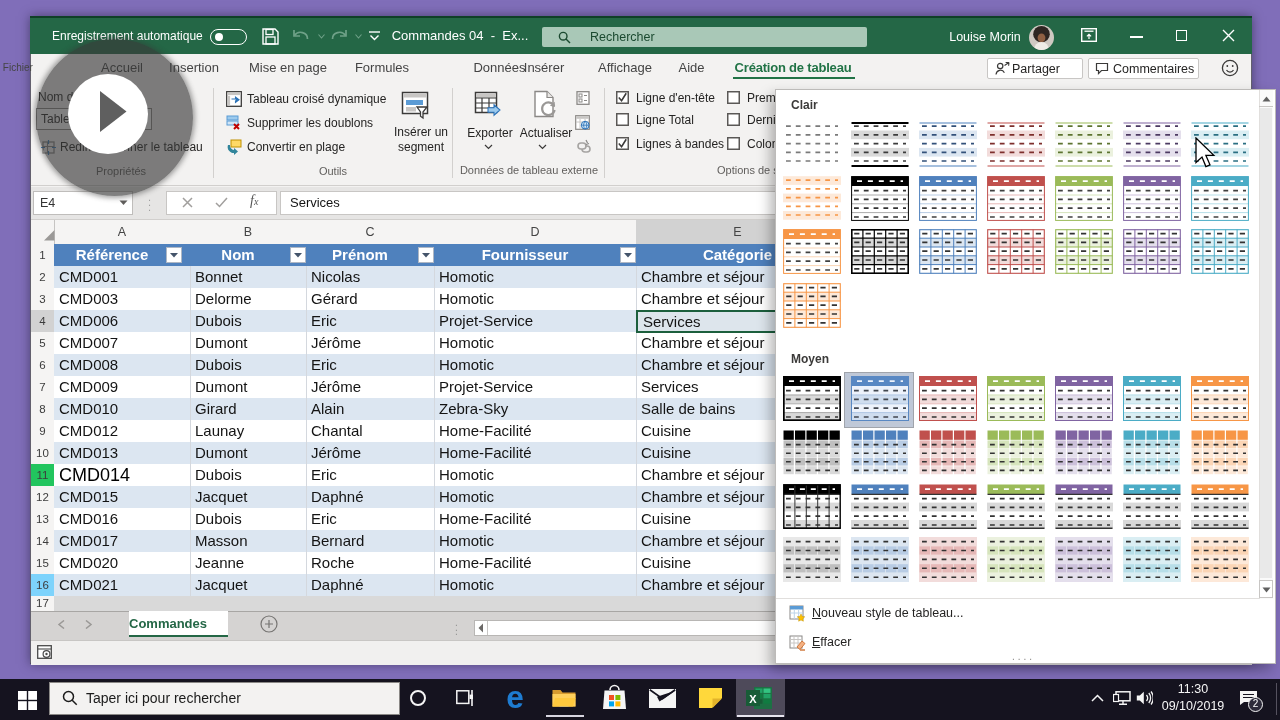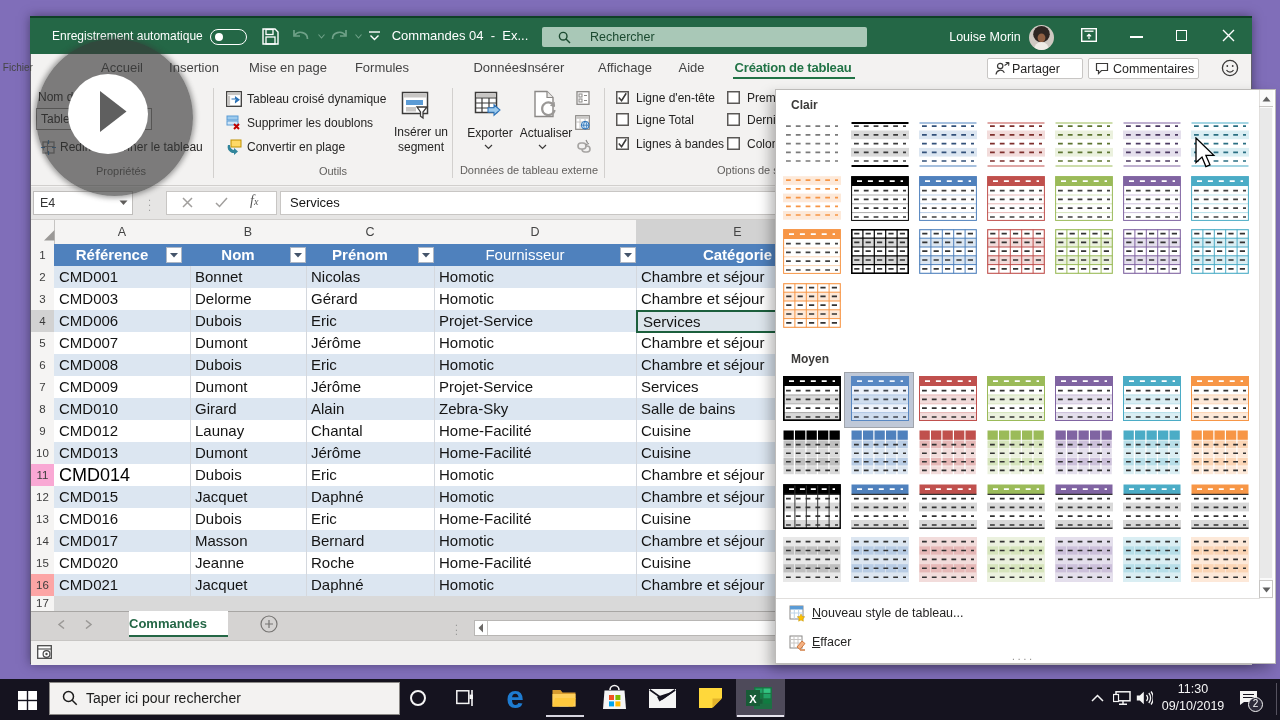--- a/index.html
+++ b/index.html
@@ -236,32 +236,32 @@
     <div style="position:absolute;left:31px;top:244px;width:23px;height:22px;background:#f5f4f3;border-right:1px solid #c6c4c2;border-bottom:1px solid #d0cecb;color:#3c3c3c;font-size:11.5px;text-align:center;line-height:22px">1</div>
     <div style="position:absolute;left:31px;top:266px;width:23px;height:22px;background:#f5f4f3;border-right:1px solid #c6c4c2;border-bottom:1px solid #d0cecb;color:#3c3c3c;font-size:11.5px;text-align:center;line-height:22px">2</div>
     <div style="position:absolute;left:31px;top:288px;width:23px;height:22px;background:#f5f4f3;border-right:1px solid #c6c4c2;border-bottom:1px solid #d0cecb;color:#3c3c3c;font-size:11.5px;text-align:center;line-height:22px">3</div>
     <div style="position:absolute;left:31px;top:310px;width:23px;height:22px;background:#d2d2d2;border-right:1px solid #c6c4c2;border-bottom:1px solid #d0cecb;color:#3c3c3c;font-size:11.5px;text-align:center;line-height:22px">4</div>
     <div style="position:absolute;left:31px;top:332px;width:23px;height:22px;background:#f5f4f3;border-right:1px solid #c6c4c2;border-bottom:1px solid #d0cecb;color:#3c3c3c;font-size:11.5px;text-align:center;line-height:22px">5</div>
     <div style="position:absolute;left:31px;top:354px;width:23px;height:22px;background:#f5f4f3;border-right:1px solid #c6c4c2;border-bottom:1px solid #d0cecb;color:#3c3c3c;font-size:11.5px;text-align:center;line-height:22px">6</div>
     <div style="position:absolute;left:31px;top:376px;width:23px;height:22px;background:#f5f4f3;border-right:1px solid #c6c4c2;border-bottom:1px solid #d0cecb;color:#3c3c3c;font-size:11.5px;text-align:center;line-height:22px">7</div>
     <div style="position:absolute;left:31px;top:398px;width:23px;height:22px;background:#f5f4f3;border-right:1px solid #c6c4c2;border-bottom:1px solid #d0cecb;color:#3c3c3c;font-size:11.5px;text-align:center;line-height:22px">8</div>
     <div style="position:absolute;left:31px;top:420px;width:23px;height:22px;background:#f5f4f3;border-right:1px solid #c6c4c2;border-bottom:1px solid #d0cecb;color:#3c3c3c;font-size:11.5px;text-align:center;line-height:22px">9</div>
     <div style="position:absolute;left:31px;top:442px;width:23px;height:22px;background:#f5f4f3;border-right:1px solid #c6c4c2;border-bottom:1px solid #d0cecb;color:#3c3c3c;font-size:11.5px;text-align:center;line-height:22px">10</div>
-    <div style="position:absolute;left:31px;top:464px;width:23px;height:22px;background:#f9a8d4;border-right:1px solid #c6c4c2;border-bottom:1px solid #d0cecb;color:#3c3c3c;font-size:11.5px;text-align:center;line-height:22px">11</div>
+    <div style="position:absolute;left:31px;top:464px;width:23px;height:22px;background:#22c55e;border-right:1px solid #c6c4c2;border-bottom:1px solid #d0cecb;color:#3c3c3c;font-size:11.5px;text-align:center;line-height:22px">11</div>
     <div style="position:absolute;left:31px;top:486px;width:23px;height:22px;background:#f5f4f3;border-right:1px solid #c6c4c2;border-bottom:1px solid #d0cecb;color:#3c3c3c;font-size:11.5px;text-align:center;line-height:22px">12</div>
     <div style="position:absolute;left:31px;top:508px;width:23px;height:22px;background:#f5f4f3;border-right:1px solid #c6c4c2;border-bottom:1px solid #d0cecb;color:#3c3c3c;font-size:11.5px;text-align:center;line-height:22px">13</div>
     <div style="position:absolute;left:31px;top:530px;width:23px;height:22px;background:#f5f4f3;border-right:1px solid #c6c4c2;border-bottom:1px solid #d0cecb;color:#3c3c3c;font-size:11.5px;text-align:center;line-height:22px">14</div>
     <div style="position:absolute;left:31px;top:552px;width:23px;height:22px;background:#f5f4f3;border-right:1px solid #c6c4c2;border-bottom:1px solid #d0cecb;color:#3c3c3c;font-size:11.5px;text-align:center;line-height:22px">15</div>
-    <div style="position:absolute;left:31px;top:574px;width:23px;height:22px;background:#fca5a5;border-right:1px solid #c6c4c2;border-bottom:1px solid #d0cecb;color:#3c3c3c;font-size:11.5px;text-align:center;line-height:22px">16</div>
+    <div style="position:absolute;left:31px;top:574px;width:23px;height:22px;background:#7dd3fc;border-right:1px solid #c6c4c2;border-bottom:1px solid #d0cecb;color:#3c3c3c;font-size:11.5px;text-align:center;line-height:22px">16</div>
     <div style="position:absolute;left:31px;top:596px;width:23px;height:15px;background:#f5f4f3;border-right:1px solid #c6c4c2;border-bottom:1px solid #d0cecb;color:#3c3c3c;font-size:11.5px;text-align:center;line-height:15px">17</div>
     <div style="position:absolute;left:54px;top:244px;width:721px;height:22px;background:#4f81bd"></div>
     <div style="position:absolute;left:54px;top:244px;width:116px;height:22px;color:#fff;font-weight:bold;font-size:15px;text-align:center;line-height:21px">Référence</div>
     <div style="position:absolute;left:190px;top:244px;width:96px;height:22px;color:#fff;font-weight:bold;font-size:15px;text-align:center;line-height:21px">Nom</div>
     <div style="position:absolute;left:306px;top:244px;width:108px;height:22px;color:#fff;font-weight:bold;font-size:15px;text-align:center;line-height:21px">Prénom</div>
-    <div style="position:absolute;left:434px;top:244px;width:182px;height:22px;color:#fff;font-weight:normal;font-size:15px;text-align:center;line-height:21px">Fournisseur</div>
+    <div style="position:absolute;left:434px;top:244px;width:182px;height:22px;color:#fff;font-weight:bold;font-size:15px;text-align:center;line-height:21px">Fournisseur</div>
     <div style="position:absolute;left:636px;top:244px;width:203px;height:22px;color:#fff;font-weight:bold;font-size:15px;text-align:center;line-height:21px">Catégorie</div>
     <div style="position:absolute;left:166px;top:247px;width:16px;height:16px"><svg width="16" height="16" viewBox="0 0 16 16">
         <rect x="0.5" y="0.5" width="15" height="15" fill="#fff" stroke="#aeb7c4"></rect>
         <path d="M4 6 L12 6 L8 10.5 Z" fill="#44546a"></path>
       </svg></div>
     <div style="position:absolute;left:290px;top:247px;width:16px;height:16px"><svg width="16" height="16" viewBox="0 0 16 16">
         <rect x="0.5" y="0.5" width="15" height="15" fill="#fff" stroke="#aeb7c4"></rect>
         <path d="M4 6 L12 6 L8 10.5 Z" fill="#44546a"></path>
       </svg></div>
     <div style="position:absolute;left:418px;top:247px;width:16px;height:16px"><svg width="16" height="16" viewBox="0 0 16 16">

